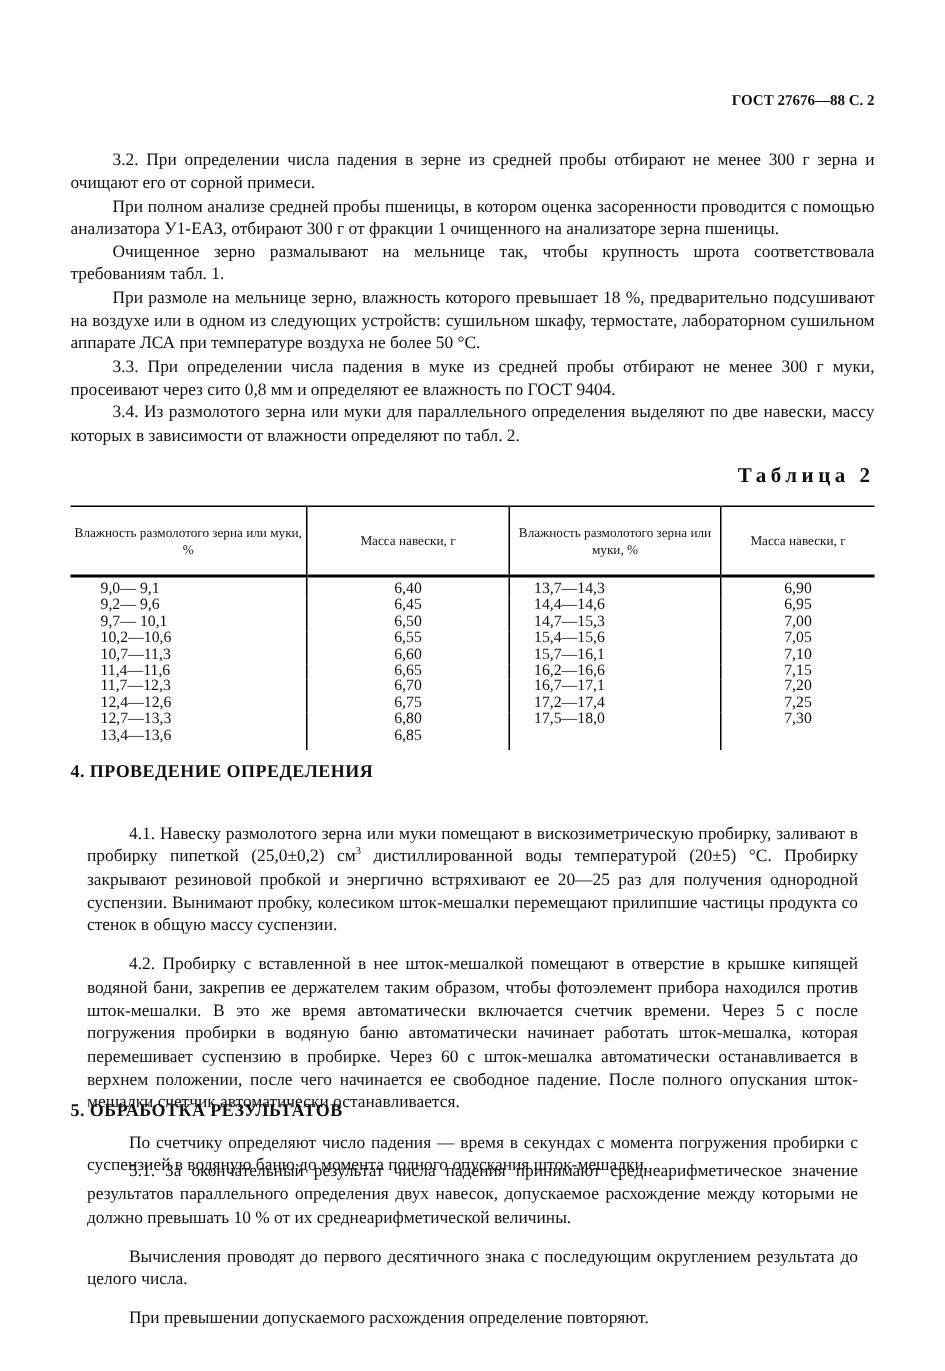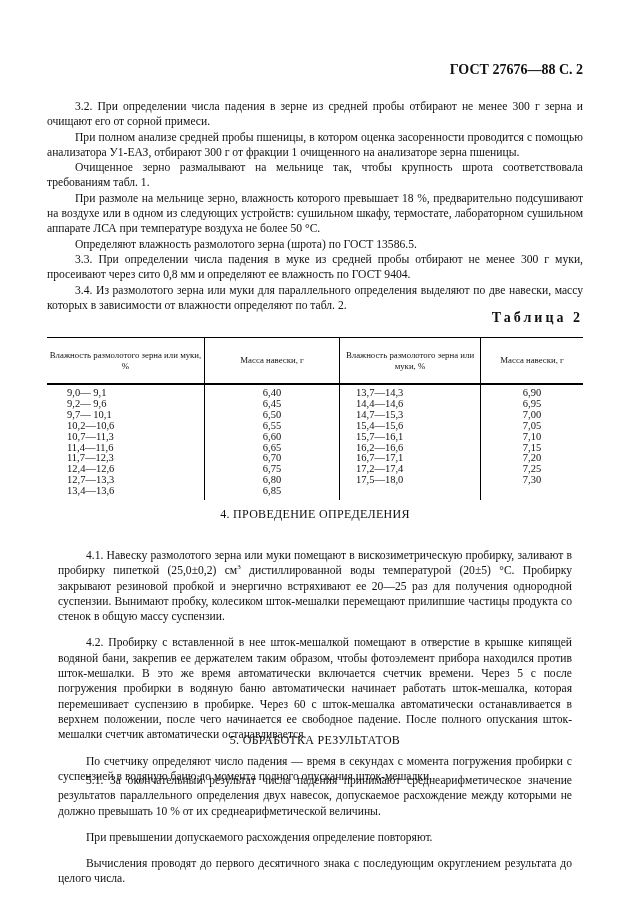--- a/index.html
+++ b/index.html
@@ -1,49 +1,48 @@
 <!DOCTYPE html>
 <html><head>
 <meta charset="utf-8">
 <style>
   html, body { margin:0; padding:0; background:#fff; }
   body { width:630px; height:914px; position:relative; overflow:hidden;
          font-family:"Liberation Serif","DejaVu Serif",serif; color:#111; }
   .page { position:absolute; left:47px; top:0; width:536px; }
-  .header { position:absolute; top:62px; right:0; font-weight:bold; font-size:14px; }
+  .header { position:absolute; top:62px; right:0; font-weight:bold; font-size:10px; }
   .body-text { position:absolute; left:0; top:99px; width:536px; font-size:11.6px; line-height:15.3px; text-align:justify; }
   .body-text p { margin:0; text-indent:28px; }
   .body-text p.bold { font-weight:bold; }
   .tbl-caption { position:absolute; top:310px; right:0; font-size:14px; letter-spacing:3px;font-weight:bold; }
   table.t2 { position:absolute; left:0; top:337px; width:536px; border-collapse:collapse; font-size:10.5px; }
   table.t2 th { font-weight:normal; font-size:8.8px; line-height:11px; padding:8px 2px; text-align:center; border-top:1.5px solid #000; border-bottom:2.5px solid #000; height:29px; }
   table.t2 td { padding:0; line-height:10.9px; vertical-align:top;margin-top:44px; }
   table.t2 .c1 { width:133px; padding-left:20px; }
   table.t2 .c2 { width:130px; text-align:center; border-left:1px solid #000; }
   table.t2 .c3 { width:120px; padding-left:16px; border-left:1.5px solid #000; }
   table.t2 .c4 { text-align:center; border-left:1px solid #000; }
   table.t2 tr.first td { padding-top:3px; }
   table.t2 tr.last td { padding-bottom:3px; }
-  .section { position:absolute; left:0; width:536px; text-align:center; font-weight:normal; font-size:12px; letter-spacing:0.3px; }
+  .section { position:absolute; left:0; width:536px; font-weight:bold; font-size:12px; letter-spacing:0.3px; }
   .sect-text { position:absolute; left:0; width:536px; font-size:11.6px; line-height:15.3px; text-align:justify; }
   .sect-text p { margin:11px; text-indent:28px; }
   sup { font-size:7px; line-height:0; }
 </style>
 </head>
 <body>
 
 <div class="page">
   <div class="header">ГОСТ 27676—88 С. 2</div>
 
   <div class="body-text">
     <p>3.2.  При определении числа падения в зерне из средней пробы отбирают не менее 300 г зерна и очищают его от сорной примеси.</p>
     <p>При полном анализе средней пробы пшеницы, в котором оценка засоренности проводится с помощью анализатора У1-ЕАЗ, отбирают 300 г от фракции 1 очищенного на анализаторе зерна пшеницы.</p>
     <p>Очищенное зерно размалывают на мельнице так, чтобы крупность шрота соответствовала требованиям табл. 1.</p>
     <p>При размоле на мельнице зерно, влажность которого превышает 18 %, предварительно подсушивают на воздухе или в одном из следующих устройств: сушильном шкафу, термостате, лабораторном сушильном аппарате ЛСА при температуре воздуха не более 50 °С.</p>
-    <p>Определяют влажность размолотого зерна (шрота) по ГОСТ 13586.5.</p>
     <p>3.3.  При определении числа падения в муке из средней пробы отбирают не менее 300 г муки, просеивают через сито 0,8 мм и определяют ее влажность по ГОСТ 9404.</p>
     <p>3.4.  Из размолотого зерна или муки для параллельного определения выделяют по две навески, массу которых в зависимости от влажности определяют по табл. 2.</p>
   </div>
 
   <div class="tbl-caption">Таблица 2</div>
 
   <table class="t2">
     <thead>
       <tr>
         <th class="c1h" style="width:153px">Влажность размолотого зерна или муки, %</th>
@@ -121,16 +120,16 @@
   <div class="sect-text" style="top:537px">
     <p><span>4.1.  Навеску размолотого зерна или муки помещают в вискозиметрическую пробирку, заливают в пробирку пипеткой (25,0±0,2) см</span><sup>3</sup><span> дистиллированной воды температурой (20±5) °С. Пробирку закрывают резиновой пробкой и энергично встряхивают ее 20—25 раз для получения однородной суспензии. Вынимают пробку, колесиком шток-мешалки перемещают прилипшие частицы продукта со стенок в общую массу суспензии.</span></p>
     <p>4.2.  Пробирку с вставленной в нее шток-мешалкой помещают в отверстие в крышке кипящей водяной бани, закрепив ее держателем таким образом, чтобы фотоэлемент прибора находился против шток-мешалки. В это же время автоматически включается счетчик времени. Через 5 с после погружения пробирки в водяную баню автоматически начинает работать шток-мешалка, которая перемешивает суспензию в пробирке. Через 60 с шток-мешалка автоматически останавливается в верхнем положении, после чего начинается ее свободное падение. После полного опускания шток-мешалки счетчик автоматически останавливается.</p>
     <p>По счетчику определяют число падения — время в секундах с момента погружения пробирки с суспензией в водяную баню до момента полного опускания шток-мешалки.</p>
   </div>
 
   <div class="section" style="top:733px">5.  ОБРАБОТКА РЕЗУЛЬТАТОВ</div>
 
   <div class="sect-text" style="top:762px">
     <p>5.1.  За окончательный результат числа падения принимают среднеарифметическое значение результатов параллельного определения двух навесок, допускаемое расхождение между которыми не должно превышать 10 % от их среднеарифметической величины.</p>
+    <p>Вычисления проводят до первого десятичного знака с последующим округлением результата до целого числа.</p>
     <p>При превышении допускаемого расхождения определение повторяют.</p>
-    <p>Вычисления проводят до первого десятичного знака с последующим округлением результата до целого числа.</p>
   </div>
 </div>
 
 </body></html>

